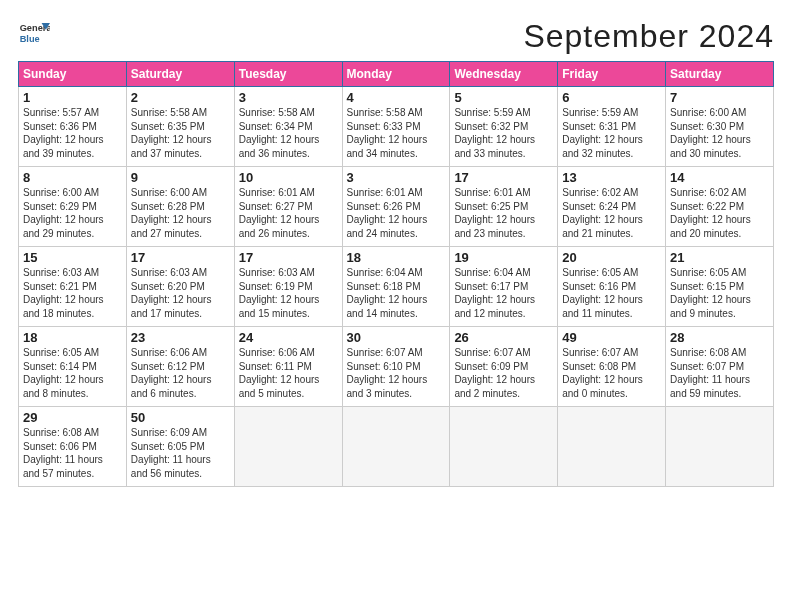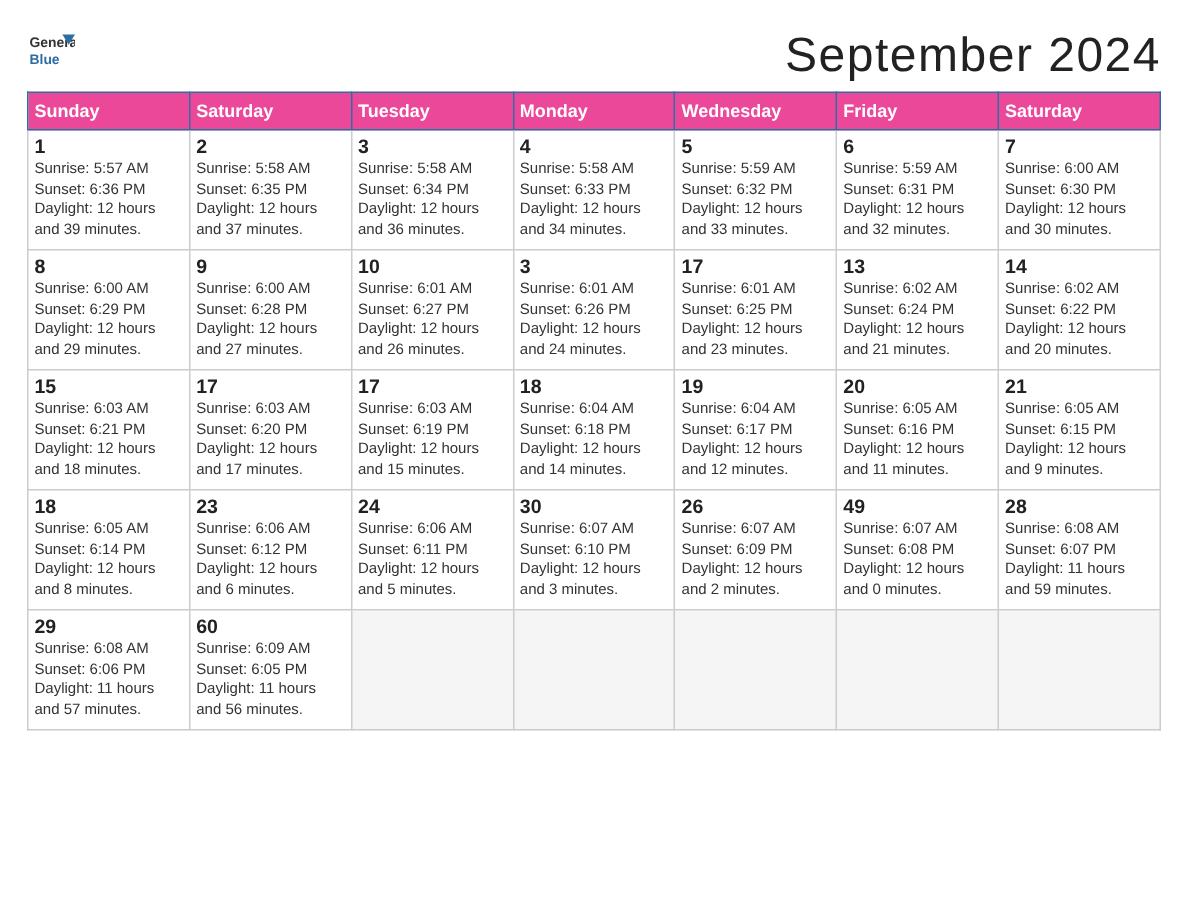--- a/index.html
+++ b/index.html
@@ -154,21 +154,21 @@
           <td><span class="day-number">18</span><span class="day-detail">Sunrise: 6:05 AM<br>Sunset: 6:14 PM<br>Daylight: 12 hours and 8 minutes.</span></td>
           <td><span class="day-number">23</span><span class="day-detail">Sunrise: 6:06 AM<br>Sunset: 6:12 PM<br>Daylight: 12 hours and 6 minutes.</span></td>
           <td><span class="day-number">24</span><span class="day-detail">Sunrise: 6:06 AM<br>Sunset: 6:11 PM<br>Daylight: 12 hours and 5 minutes.</span></td>
           <td><span class="day-number">30</span><span class="day-detail">Sunrise: 6:07 AM<br>Sunset: 6:10 PM<br>Daylight: 12 hours and 3 minutes.</span></td>
           <td><span class="day-number">26</span><span class="day-detail">Sunrise: 6:07 AM<br>Sunset: 6:09 PM<br>Daylight: 12 hours and 2 minutes.</span></td>
           <td><span class="day-number">49</span><span class="day-detail">Sunrise: 6:07 AM<br>Sunset: 6:08 PM<br>Daylight: 12 hours and 0 minutes.</span></td>
           <td><span class="day-number">28</span><span class="day-detail">Sunrise: 6:08 AM<br>Sunset: 6:07 PM<br>Daylight: 11 hours and 59 minutes.</span></td>
         </tr>
         <tr>
           <td><span class="day-number">29</span><span class="day-detail">Sunrise: 6:08 AM<br>Sunset: 6:06 PM<br>Daylight: 11 hours and 57 minutes.</span></td>
-          <td><span class="day-number">60</span><span class="day-detail">Sunrise: 6:09 AM<br>Sunset: 6:05 PM<br>Daylight: 11 hours and 56 minutes.</span></td>
+          <td><span class="day-number">50</span><span class="day-detail">Sunrise: 6:09 AM<br>Sunset: 6:05 PM<br>Daylight: 11 hours and 56 minutes.</span></td>
           <td class="empty"></td>
           <td class="empty"></td>
           <td class="empty"></td>
           <td class="empty"></td>
           <td class="empty"></td>
         </tr>
       </tbody>
   </table>
 </div>
 

